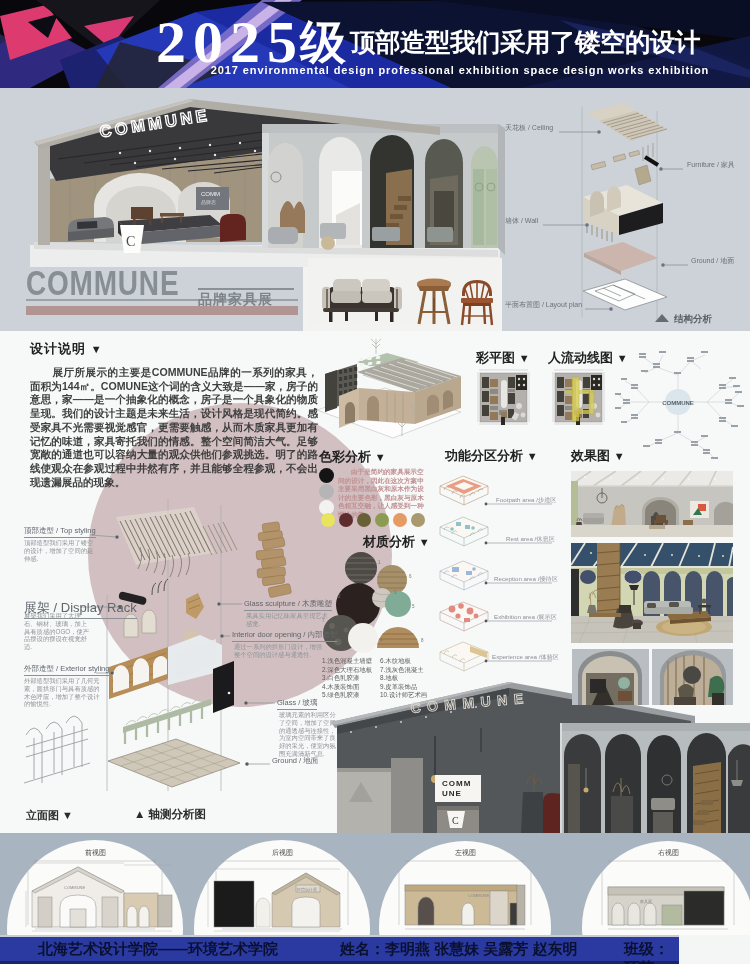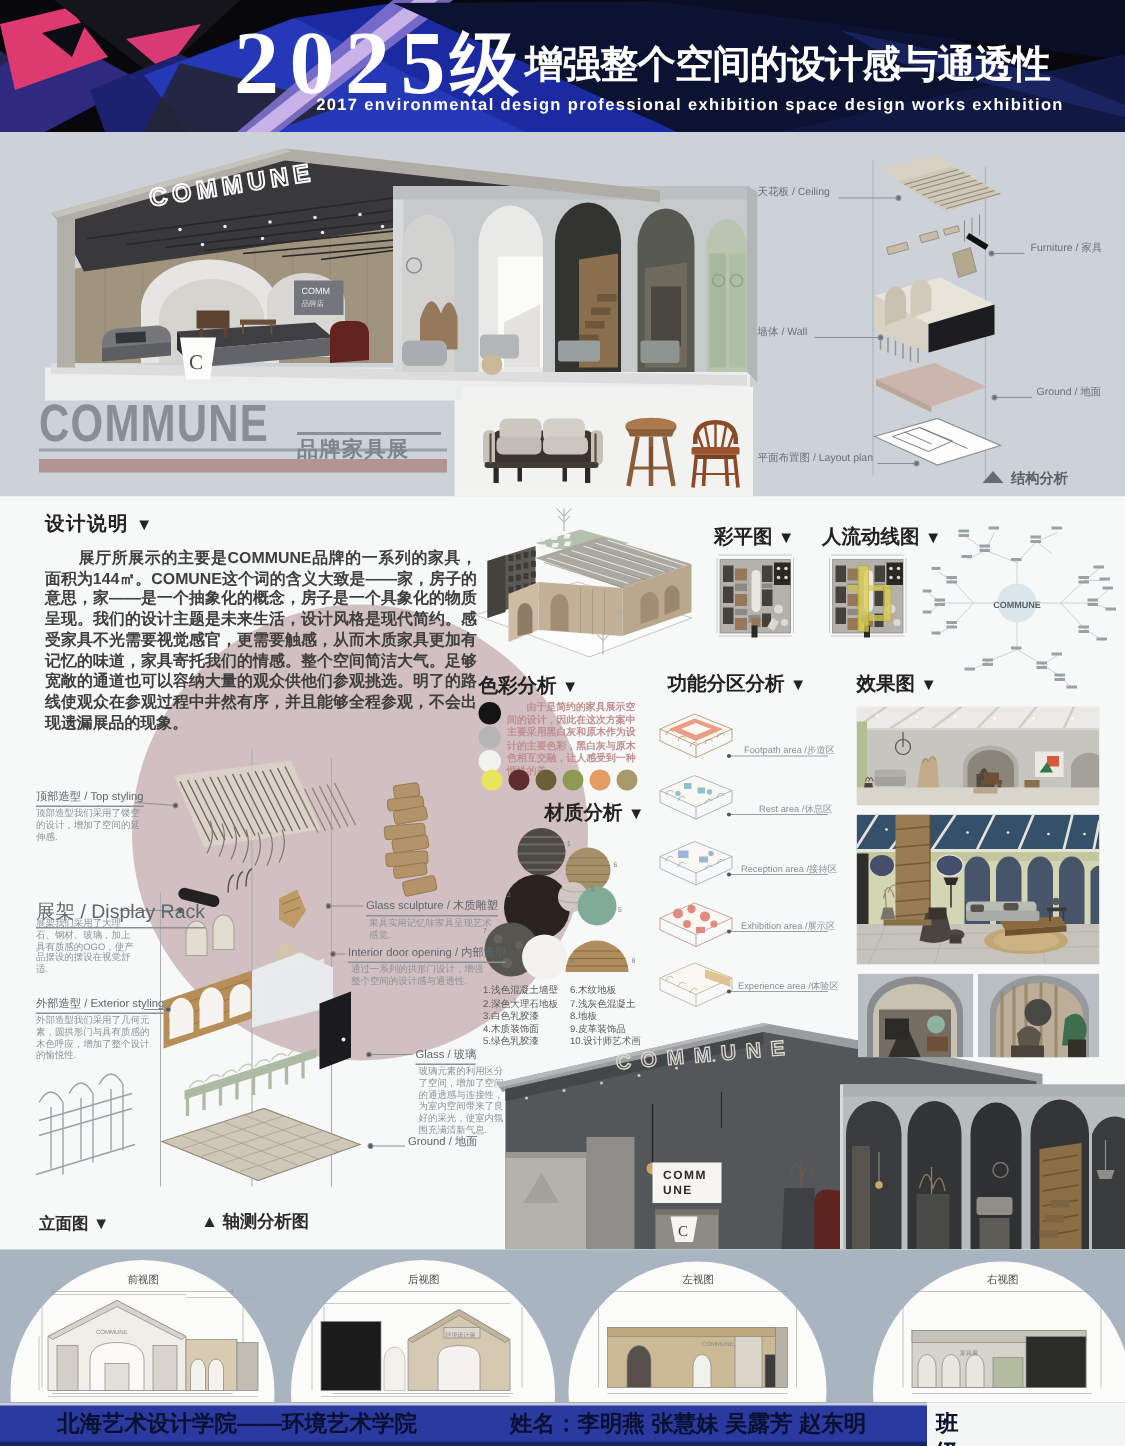--- a/index.html
+++ b/index.html
@@ -26,21 +26,21 @@
     <polygon points="120,42 230,70 180,88 96,88" fill="#23252e" opacity="0.85"></polygon>
     <polygon points="262,0 302,0 186,88 158,88" fill="#8071cc" opacity="0.9"></polygon>
     <polygon points="276,0 292,0 180,88 164,88" fill="#c9b2e8"></polygon>
     <polygon points="262,2 560,0 750,64 750,88 452,88" fill="#0c1232"></polygon>
     <polygon points="430,0 750,0 750,40" fill="#0a0e24"></polygon>
     <polygon points="520,88 750,36 750,88" fill="#121a46" opacity="0.9"></polygon>
     <polygon points="560,20 700,50 750,70 750,78 600,42" fill="#1e2a6e" opacity="0.7"></polygon>
   </svg>
 
   <div class="abs" style="left:156px;top:8px;width:594px;color:#fff;white-space:nowrap;">
-    <span style="font-family:'Liberation Serif',serif;font-size:60px;font-weight:bold;letter-spacing:7px;">2025</span><span style="font-size:46px;font-weight:bold;position:relative;top:-4px;left:-4px;">级</span><span style="font-size:25.5px;font-weight:bold;letter-spacing:-0.5px;position:relative;top:-11px;">增强整个空间的设计感与通透性</span>
+    <span style="font-family:'Liberation Serif',serif;font-size:60px;font-weight:bold;letter-spacing:7px;">2025</span><span style="font-size:46px;font-weight:bold;position:relative;top:-4px;left:-4px;">级</span><span style="font-size:25.5px;font-weight:bold;letter-spacing:-0.5px;position:relative;top:-11px;">顶部造型我们采用了镂空的设计</span>
   </div>
 
   <div class="abs" style="left:160px;top:64px;width:600px;text-align:center;color:#fff;font-size:11px;font-weight:bold;letter-spacing:0.9px;">2017 environmental design professional exhibition space design works exhibition</div>
 </div>
 
 <div class="abs" style="left:0;top:88px;width:750px;height:243px;background:#ccd2d7;"></div>
 
 <div class="abs" style="left:303px;top:258px;width:199px;height:73px;background:#f3f3f2;"></div>
 <div class="abs" style="left:10px;top:95px;width:495px;height:178px;">
   <svg width="495" height="178" viewBox="0 0 495 178">
@@ -1403,19 +1403,19 @@
         <path d="M628,92 l0,-14 a6,8 0 0 1 12,0 l0,14 Z"></path>
         <path d="M644,92 l0,-14 a6,8 0 0 1 12,0 l0,14 Z"></path>
       </g>
       <rect x="662" y="72" width="20" height="20" fill="#b2bba0"></rect>
       <rect x="684" y="58" width="40" height="34" fill="#2b2b29"></rect>
       <text x="640" y="70" font-size="4" fill="#8a8a88" stroke="none">家具展</text>
     </g>
   </svg>
 </div>
 
-<div class="abs" style="left:0;top:935px;width:618px;height:29px;background:#2a3aa0;border-top:2px solid #c9ccd4;border-bottom:3px solid #1a2468;box-sizing:border-box;">
+<div class="abs" style="left:0;top:935px;width:679px;height:29px;background:#2a3aa0;border-top:2px solid #c9ccd4;border-bottom:3px solid #1a2468;box-sizing:border-box;">
   <div style="position:absolute;left:38px;top:3px;font-size:15px;font-weight:bold;color:#0a1030;">北海艺术设计学院——环境艺术学院</div>
   <div style="position:absolute;left:340px;top:3px;font-size:15px;font-weight:bold;color:#0a1030;">姓名：李明燕 张慧妹 吴露芳 赵东明</div>
   <div style="position:absolute;left:610px;top:3px;font-size:15px;font-weight:bold;color:#0a1030;margin-left:14px;">班级：环艺1707</div>
 </div>
 
 </div>
 
 </body></html>

